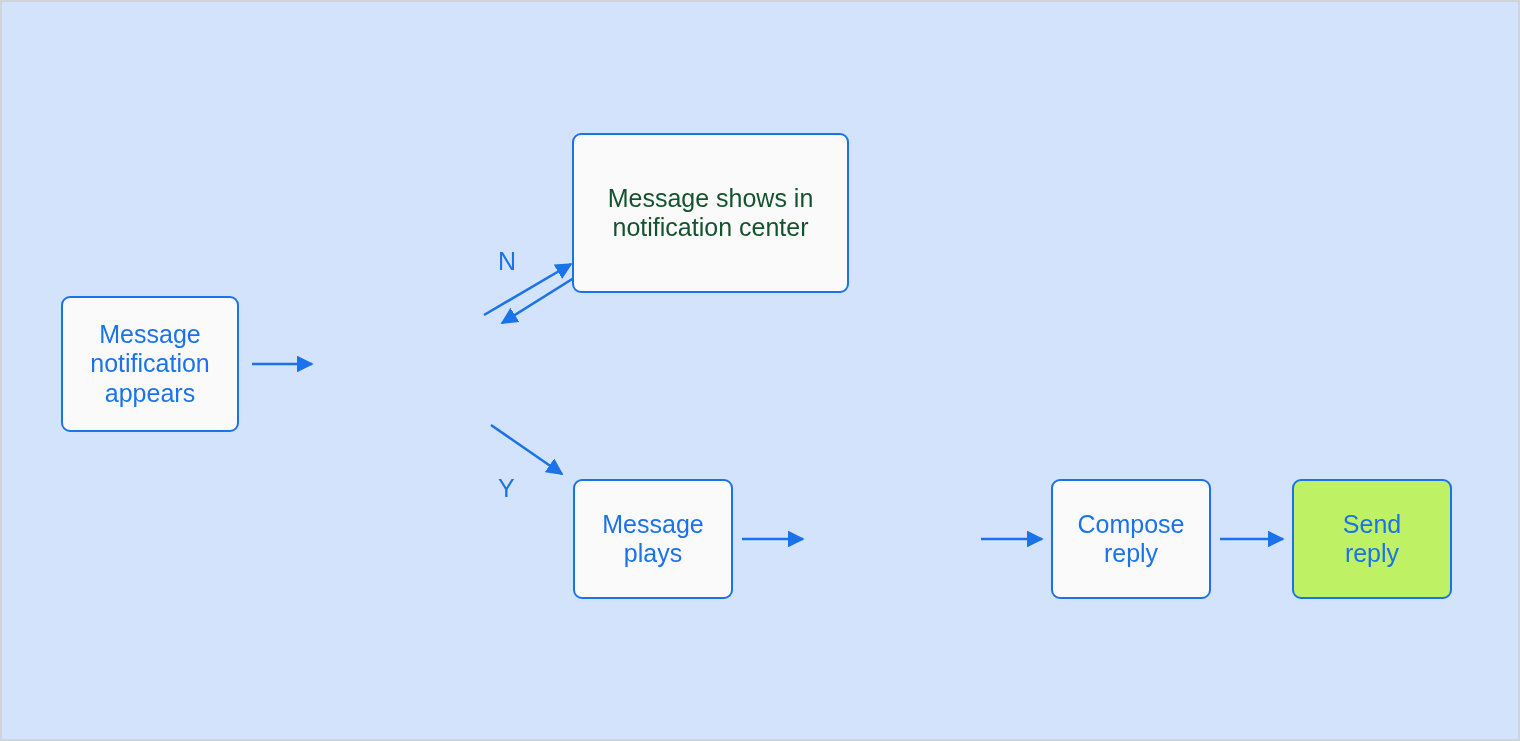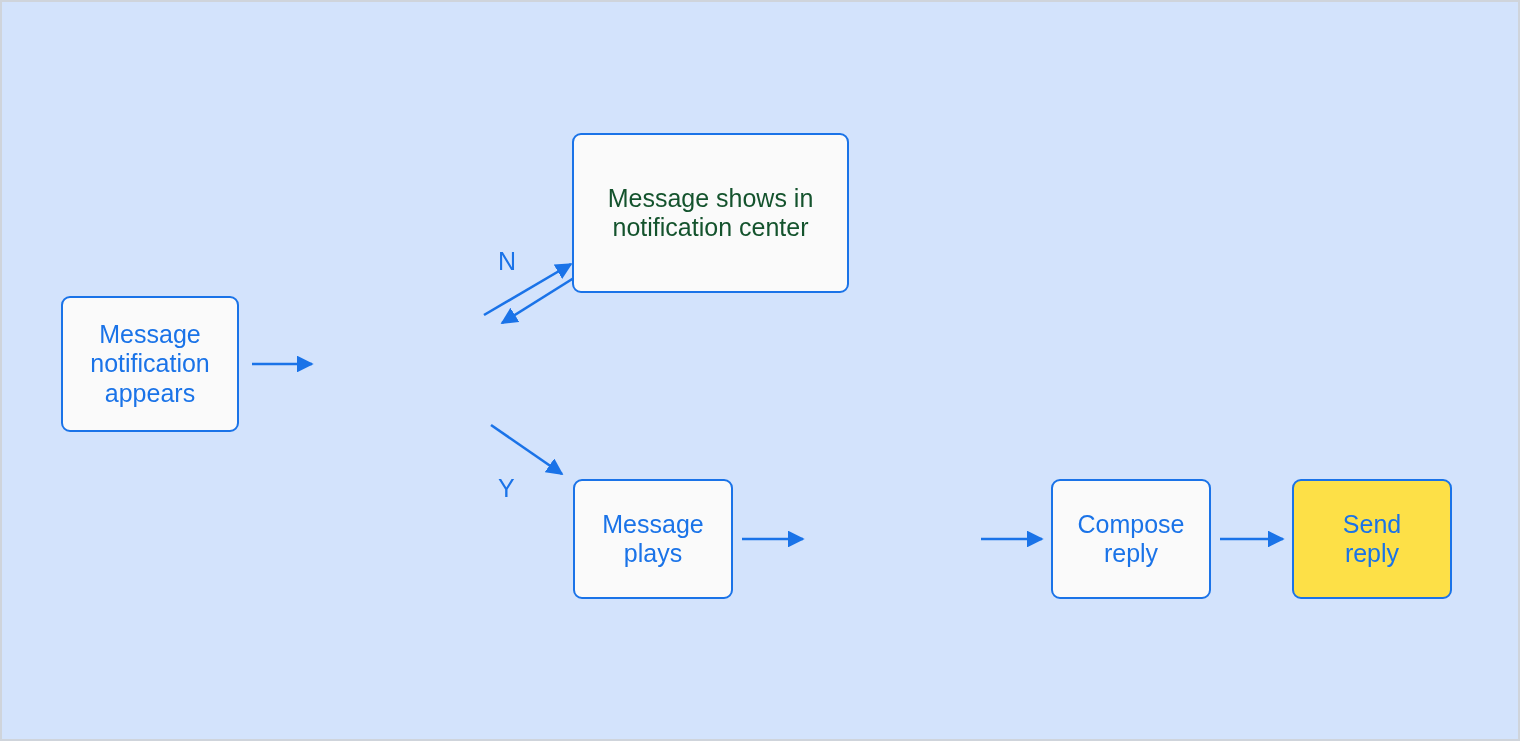--- a/index.html
+++ b/index.html
@@ -107,20 +107,20 @@
   <div class="node box" style="left: 570px; top: 131px; width: 277px; height: 160px; background: rgb(250, 250, 250); border-color: rgb(26, 115, 232); color: #14532d;">Message shows in
 notification center</div>
 
   <div class="node box" style="left: 571px; top: 477px; width: 160px; height: 120px; background: rgb(250, 250, 250); border-color: rgb(26, 115, 232); color: rgb(26, 115, 232);">Message
 plays</div>
 
 
   <div class="node box" style="left: 1049px; top: 477px; width: 160px; height: 120px; background: rgb(250, 250, 250); border-color: rgb(26, 115, 232); color: rgb(26, 115, 232);">Compose
 reply</div>
 
-  <div class="node box" style="left: 1290px; top: 477px; width: 160px; height: 120px; background: #fde047; border-color: rgb(26, 115, 232); color: rgb(26, 115, 232);">Send
+  <div class="node box" style="left: 1290px; top: 477px; width: 160px; height: 120px; background: #bef264; border-color: rgb(26, 115, 232); color: rgb(26, 115, 232);">Send
 reply</div>
 
   <div class="edge-label" style="left: 496px; top: 247px; color: rgb(26, 115, 232);">N</div>
 
   <div class="edge-label" style="left: 496px; top: 474px; color: rgb(26, 115, 232);">Y</div>
 
 </div>
 
 </body></html>

